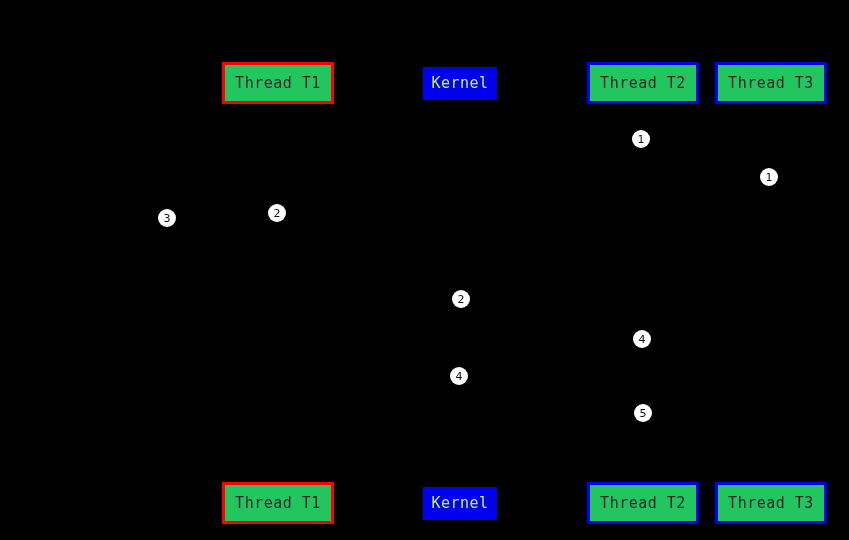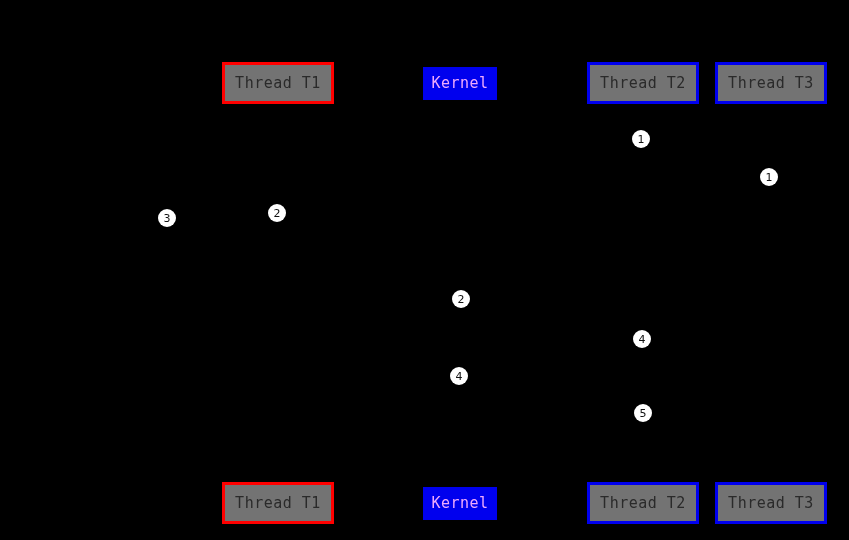--- a/index.html
+++ b/index.html
@@ -25,25 +25,25 @@
     display: flex;
     align-items: center;
     justify-content: center;
     font-family: "DejaVu Sans Mono", monospace;
     font-size: 15px;
     letter-spacing: 0.5px;
     white-space: nowrap;
     line-height: 1;
   }
   .participant.outline {
-    background: #737373;
+    background: #22c55e;
     color: #2a2a2a;
   }
   .participant.solid {
-    color: #f0abfc;
+    color: #bef264;
   }
 
   
   .lifeline {
     position: absolute;
     width: 1px;
     background: #000000;
   }
 
   

